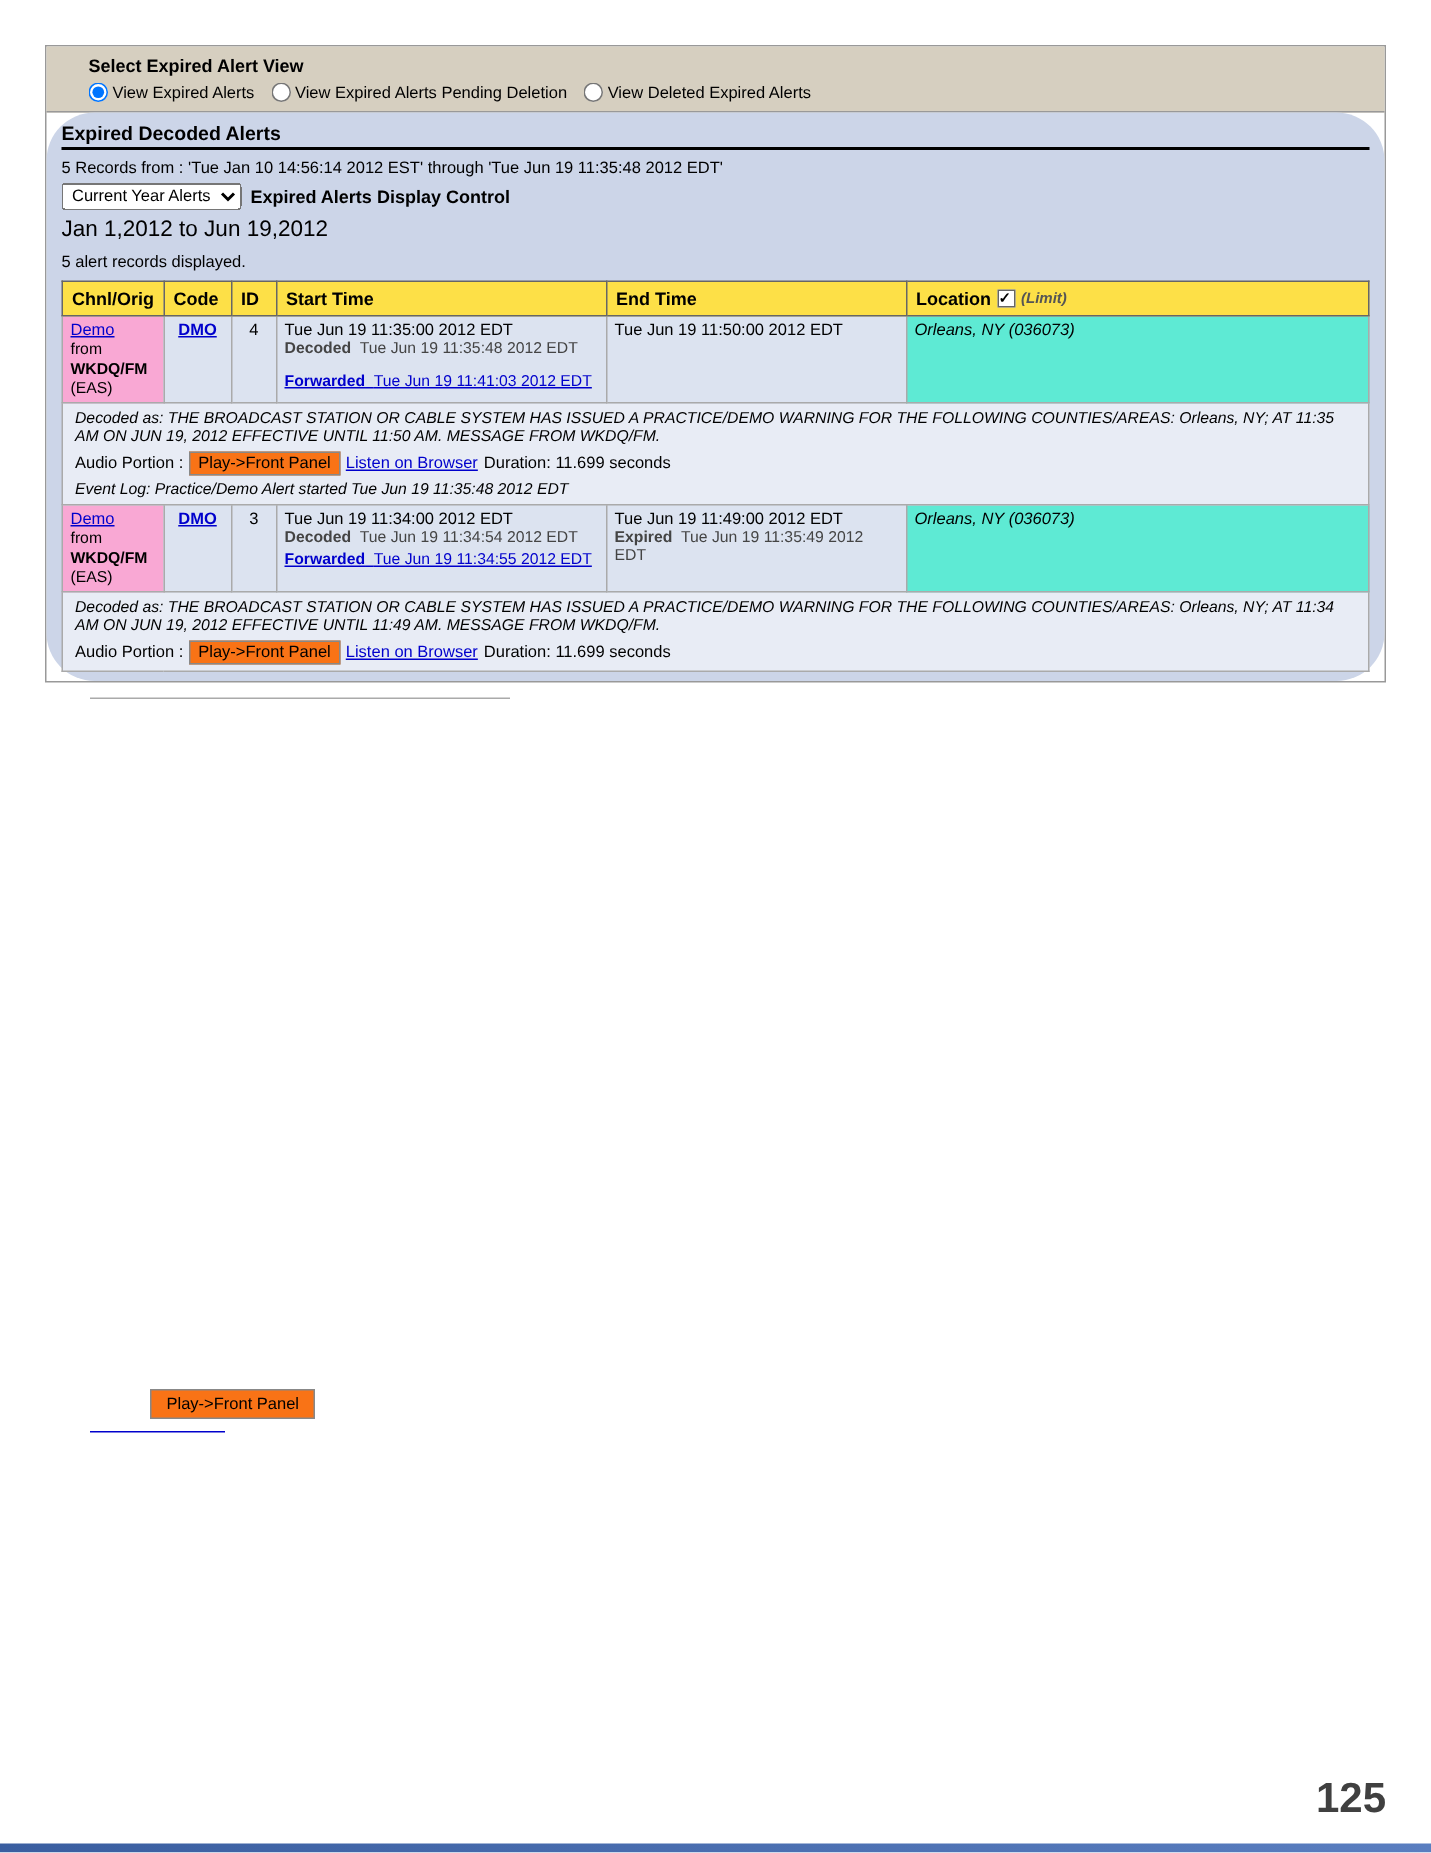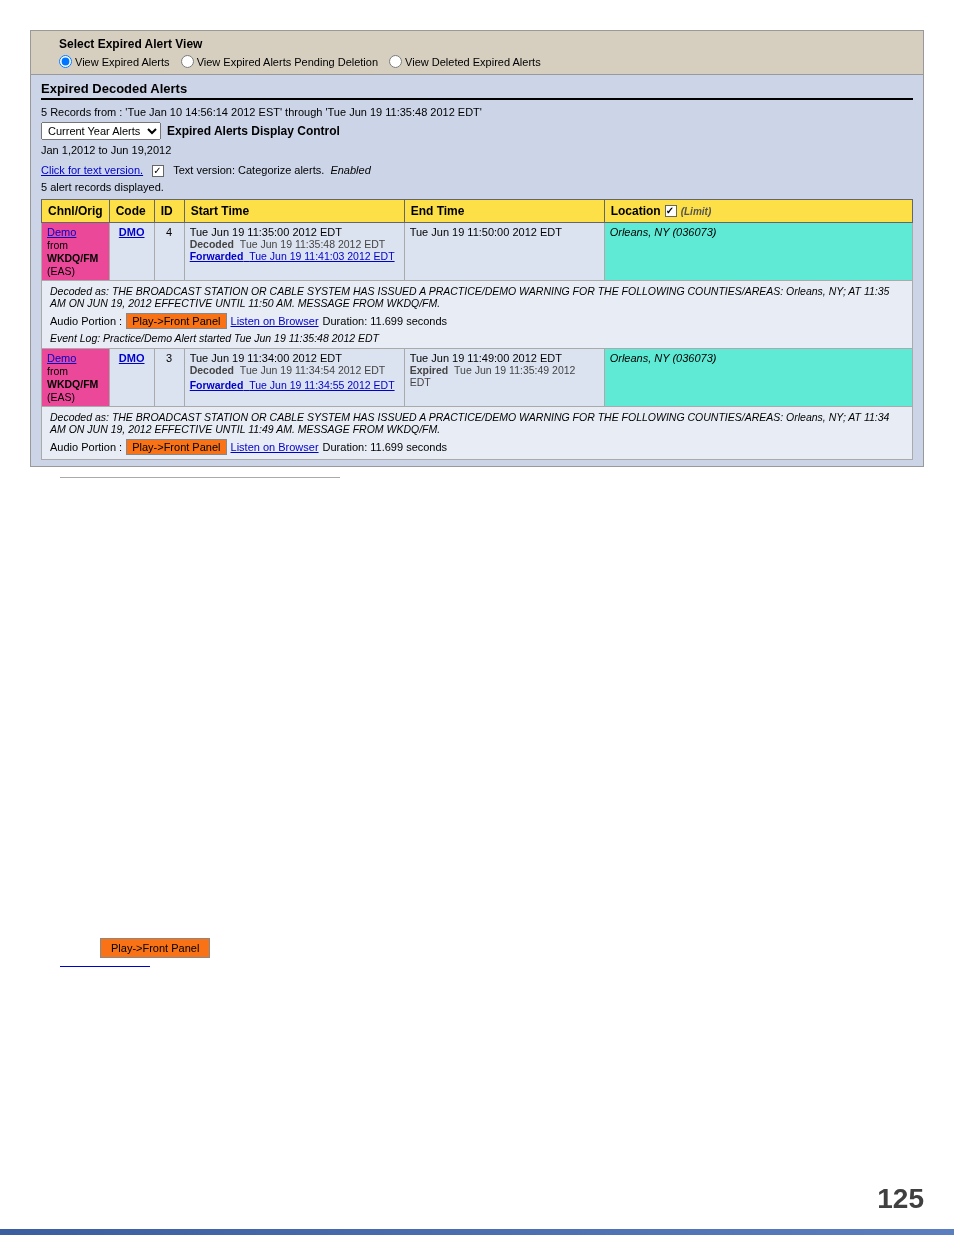--- a/index.html
+++ b/index.html
@@ -52,20 +52,21 @@
     }
 
     .radio-row input[type="radio"] {
       margin: 0;
     }
 
     
     .expired-section {
       background: #ccd5e8;
       padding: 6px 10px;
+      border-radius: 32px;
     }
 
     .expired-title {
       font-weight: bold;
       font-size: 13px;
       border-bottom: 2px solid #000;
       padding-bottom: 2px;
       margin-bottom: 6px;
     }
 
@@ -85,21 +86,21 @@
       font-size: 11px;
       padding: 1px 2px;
     }
 
     .display-control-label {
       font-weight: bold;
       font-size: 12px;
     }
 
     .date-range {
-      font-size: 11px;
+      font-size: 15px;
       margin-bottom: 8px;
     }
 
     .text-version-row {
       font-size: 11px;
       margin-bottom: 4px;
     }
 
     .text-version-row a {
       color: #00c;
@@ -133,21 +134,21 @@
     }
 
     .alerts-table td {
       border: 1px solid #aaa;
       padding: 3px 5px;
       vertical-align: top;
     }
 
     .cell-chnl {
       width: 65px;
-      background: #ec4899;
+      background: #f9a8d4;
     }
 
     .cell-code {
       width: 45px;
       background: #dce3f0;
       text-align: center;
     }
 
     .cell-id {
       width: 30px;
@@ -367,28 +368,20 @@
 
       <div class="display-control-row">
         <select>
           <option>Current Year Alerts</option>
         </select>
         <span class="display-control-label">Expired Alerts Display Control</span>
       </div>
 
       <div class="date-range">Jan 1,2012 to Jun 19,2012</div>
 
-      <div class="text-version-row">
-        <a>Click for text version.</a>
-        &nbsp;
-        <span class="checkbox-inline checked"></span>
-        &nbsp;
-        <span>Text version: Categorize alerts.</span>
-        &nbsp;<em>Enabled</em>
-      </div>
 
       <div class="alert-count">5 alert records displayed.</div>
 
       <table class="alerts-table">
         <thead>
           <tr>
             <th class="cell-chnl">
               <span>Chnl/Orig</span>
             </th>
             <th class="cell-code">
@@ -428,21 +421,21 @@
             </td>
             <td class="cell-id">
               <span>4</span>
             </td>
             <td class="cell-start">
               <div class="start-time-main">Tue Jun 19 11:35:00 2012 EDT</div>
               <div class="start-time-decoded">
                 <span class="bold-label">Decoded</span>
                 &nbsp;<span>Tue Jun 19 11:35:48 2012 EDT</span>
               </div>
-              <div style="margin-top:0;">
+              <div style="margin-top:10px;">
                 <a class="forwarded-link">
                   <span class="bold-label">Forwarded</span>
                   &nbsp;<span>Tue Jun 19 11:41:03 2012 EDT</span>
                 </a>
               </div>
             </td>
             <td class="cell-end">
               <div class="end-time-main">Tue Jun 19 11:50:00 2012 EDT</div>
             </td>
             <td class="cell-location">

